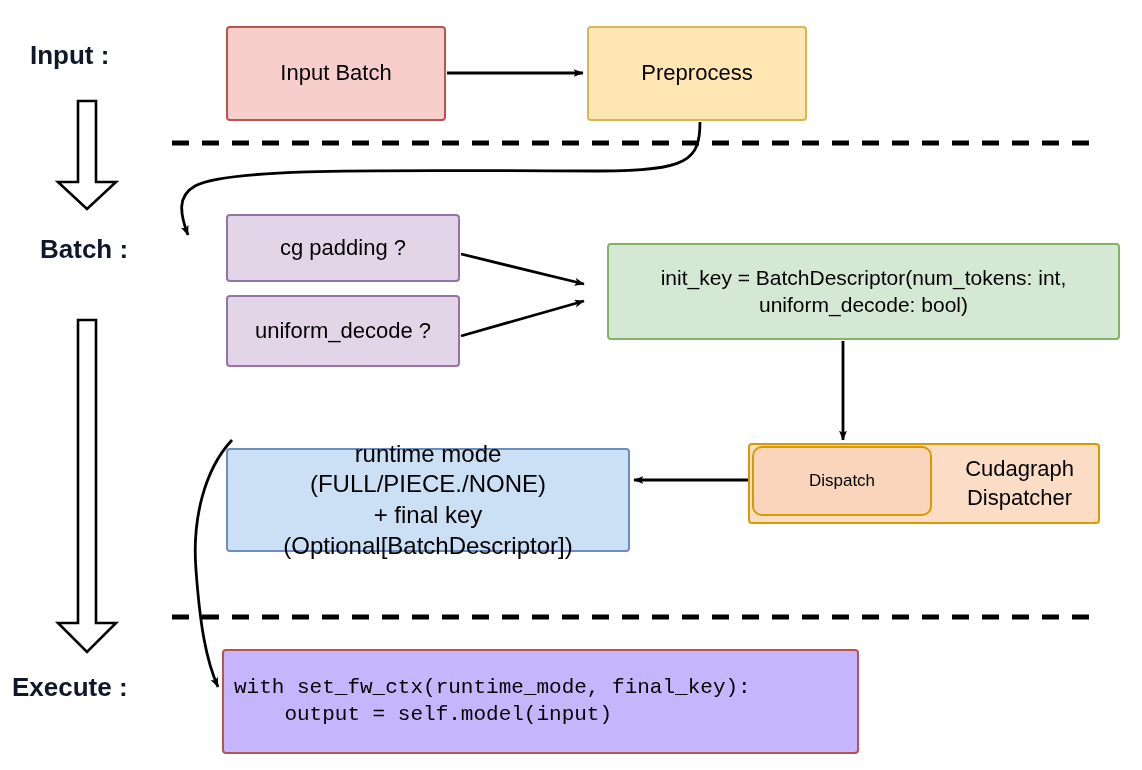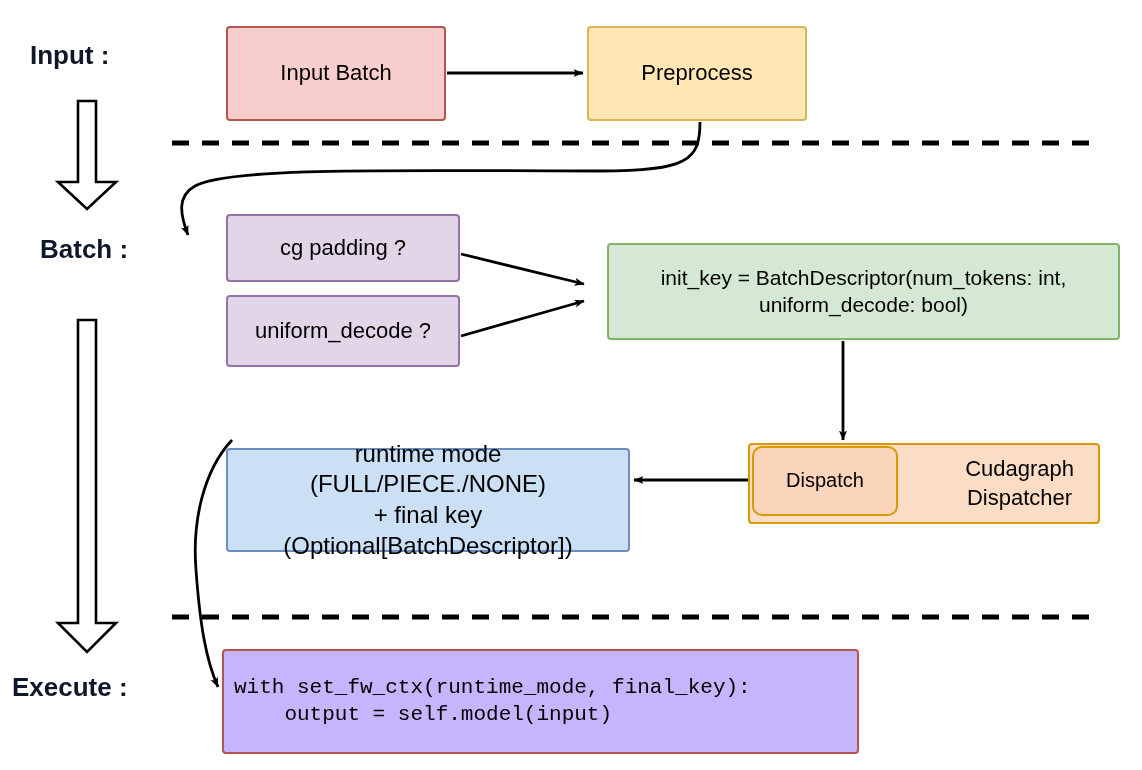--- a/index.html
+++ b/index.html
@@ -59,21 +59,21 @@
                      background:#ffe6b3; border:2px solid #d6b656; }
   #n-cg-padding    { left:226px; top:214px; width:234px; height:68px;  font-size:22px;
                      background:#e1d5e7; border:2px solid #9673a6; }
   #n-uniform-dec   { left:226px; top:295px; width:234px; height:72px;  font-size:22px;
                      background:#e1d5e7; border:2px solid #9673a6; }
   #n-init-key      { left:588px; top:243px; width:513px; height:97px;  font-size:21px;
                      background:#d5e8d4; border:2px solid #82b366; padding:0 10px;margin-left:19px; }
   #n-dispatcher    { left:748px; top:443px; width:352px; height:81px; font-size:22px;
                      background:#fbdcc4; border:2px solid #d79b00;
                      align-items:center; justify-content:flex-end; padding-right:24px; }
-  #n-dispatch      { left:752px; top:446px; width:146px; height:70px;  font-size:20px;
+  #n-dispatch      { left:752px; top:446px; width:180px; height:70px;  font-size:17px;
                      background:#fad5bb; border:2px solid #d79b00; border-radius:10px; }
   #n-runtime-mode  { left:226px; top:448px; width:404px; height:104px; font-size:24px;
                      background:#cce0f5; border:2px solid #6c8ebf; padding:0 8px; }
   #n-execute-code  { left:222px; top:649px; width:637px; height:105px; font-size:21px;
                      background:#c4b5fd; border:2px solid #b85450; }
   #lbl-input   { left:30px;  top:40px;  }
   #lbl-plan    { left:40px;  top:234px; }
   #lbl-execute { left:12px;   top:672px; }
 </style>
 </head>

